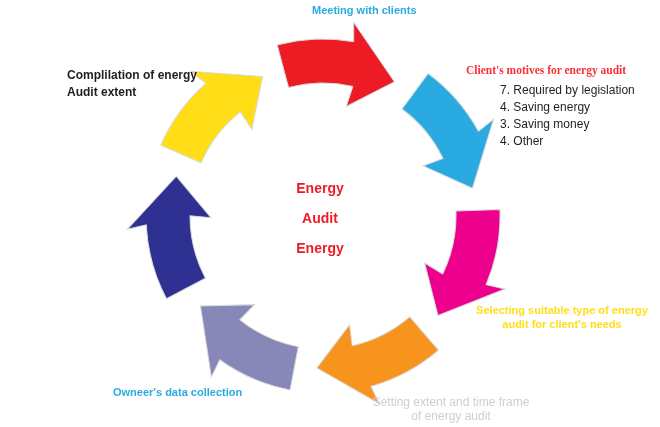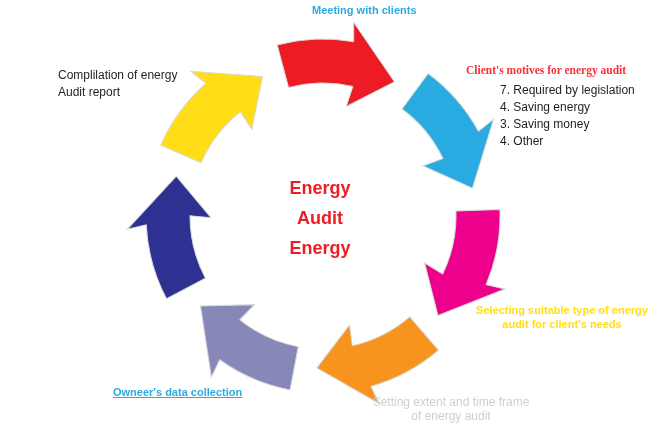--- a/index.html
+++ b/index.html
@@ -7,26 +7,26 @@
     position:relative;width:660px;height:427px;background:#ffffff;overflow:hidden;
     font-family:"Liberation Sans", sans-serif;
   }
   #arrow-ring{position:absolute;left:0;top:0;}
   .arrow{stroke:#d9d9d9;stroke-width:1px;}
   .label{position:absolute;white-space:nowrap;}
   .b{font-weight:bold;}
   .lbl-meeting{left:312px;top:4px;font-size:11px;color:#29ABE2;}
   .lbl-motives-heading{left:466px;top:64px;font-size:11.5px;color:#F93038;font-family:Liberation Serif, serif;}
   .lbl-motives-list{left:500px;top:82px;font-size:12px;color:#1F1F1F;line-height:17px;}
-  .lbl-compilation{left:58px;top:67px;font-size:12px;color:#1F1F1F;line-height:17px;}
+  .lbl-compilation{left:67px;top:67px;font-size:12px;color:#1F1F1F;line-height:17px;font-weight:bold;}
   .lbl-proposal{left:8px;top:234px;font-size:11px;color:#F7941E;line-height:16px;}
-  .lbl-owner{left:113px;top:386px;font-size:11px;color:#29ABE2;text-decoration:underline;}
+  .lbl-owner{left:113px;top:386px;font-size:11px;color:#29ABE2;}
   .lbl-setting{left:356px;top:395px;width:190px;text-align:center;font-size:12px;color:#CFCFCF;line-height:14px;white-space:normal;}
   .lbl-selecting{left:462px;top:303px;width:200px;text-align:center;font-size:11px;color:#FFDE17;line-height:14px;white-space:normal;}
-  .lbl-center{left:255px;top:173px;width:130px;text-align:center;font-size:18px;font-weight:bold;color:#ED1C24;line-height:30px;white-space:normal;}
+  .lbl-center{left:255px;top:173px;width:130px;text-align:center;font-size:14px;font-weight:bold;color:#ED1C24;line-height:30px;white-space:normal;}
 </style>
 </head>
 <body>
 
 <div id="stage">
 
   <svg id="arrow-ring" width="660" height="427" viewBox="0 0 660 427">
     <defs>
       <path id="arrow-shape" d="M -45.8 -171 A 177 177 0 0 1 30.7 -174.3 L 30.7 -193.6 L 71.4 -134.2 L 23.3 -109.6 L 29.9 -129.6 A 133 133 0 0 0 -34.4 -128.5 Z"></path>
     </defs>
@@ -51,21 +51,21 @@
 
   <div class="label lbl-motives-list">
     <div>7. Required by legislation</div>
     <div>4. Saving energy</div>
     <div>3. Saving money</div>
     <div>4. Other</div>
   </div>
 
   <div class="label lbl-compilation">
     <div>Complilation of energy</div>
-    <div>Audit report</div>
+    <div>Audit extent</div>
   </div>
 
 
   <div class="label b lbl-owner">Owneer's data collection</div>
 
   <div class="label lbl-setting">
     <div>Setting extent and time frame</div>
     <div>of energy audit</div>
   </div>
 

